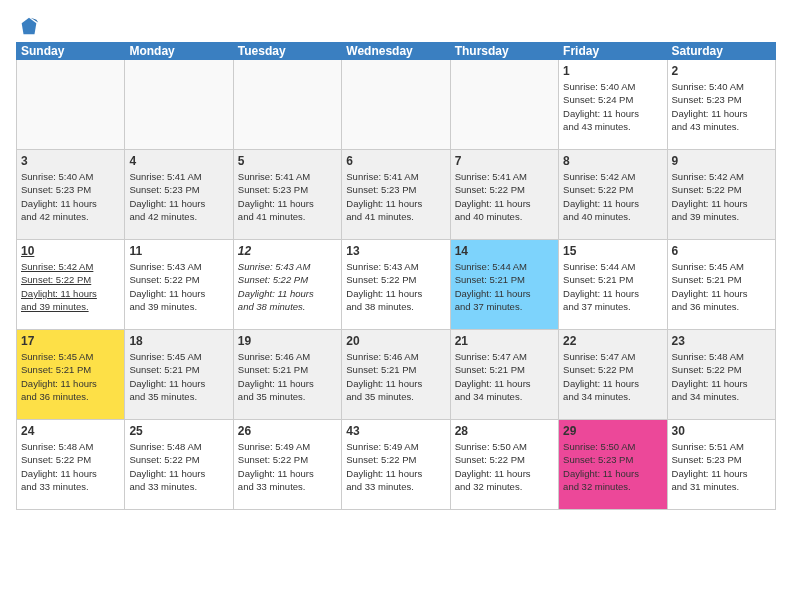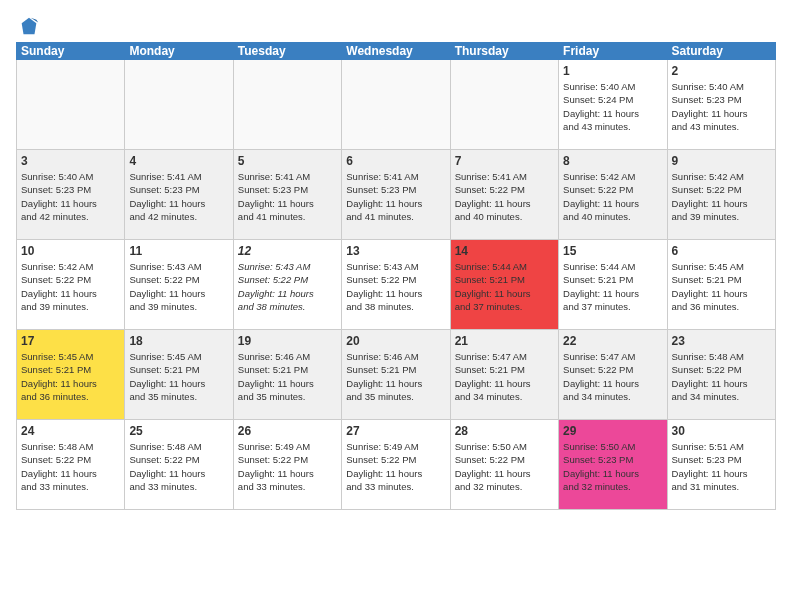--- a/index.html
+++ b/index.html
@@ -194,21 +194,21 @@
         </td>
         <td style="background: rgb(240, 240, 240);">
           <span class="day-number">9</span>
           <div class="day-info" style="white-space: pre-line;">Sunrise: 5:42 AM
 Sunset: 5:22 PM
 Daylight: 11 hours
 and 39 minutes.</div>
         </td>
       </tr>
       <tr>
-        <td style="background: rgb(255, 255, 255);">
+        <td style="background: rgb(255, 255, 255); text-decoration: underline;">
           <span class="day-number">10</span>
           <div class="day-info" style="white-space: pre-line;">Sunrise: 5:42 AM
 Sunset: 5:22 PM
 Daylight: 11 hours
 and 39 minutes.</div>
         </td>
         <td style="background: rgb(255, 255, 255);">
           <span class="day-number">11</span>
           <div class="day-info" style="white-space: pre-line;">Sunrise: 5:43 AM
 Sunset: 5:22 PM
@@ -222,21 +222,21 @@
 Daylight: 11 hours
 and 38 minutes.</div>
         </td>
         <td style="background: rgb(255, 255, 255);">
           <span class="day-number">13</span>
           <div class="day-info" style="white-space: pre-line;">Sunrise: 5:43 AM
 Sunset: 5:22 PM
 Daylight: 11 hours
 and 38 minutes.</div>
         </td>
-        <td style="background: #ef4444; margin-top: 24px;">
+        <td style="background: #7dd3fc; margin-top: 24px;">
           <span class="day-number">14</span>
           <div class="day-info" style="white-space: pre-line;">Sunrise: 5:44 AM
 Sunset: 5:21 PM
 Daylight: 11 hours
 and 37 minutes.</div>
         </td>
         <td style="background: rgb(255, 255, 255);">
           <span class="day-number">15</span>
           <div class="day-info" style="white-space: pre-line;">Sunrise: 5:44 AM
 Sunset: 5:21 PM
@@ -318,21 +318,21 @@
 and 33 minutes.</div>
         </td>
         <td style="background: rgb(255, 255, 255);">
           <span class="day-number">26</span>
           <div class="day-info" style="white-space: pre-line;">Sunrise: 5:49 AM
 Sunset: 5:22 PM
 Daylight: 11 hours
 and 33 minutes.</div>
         </td>
         <td style="background: rgb(255, 255, 255);">
-          <span class="day-number">27</span>
+          <span class="day-number">43</span>
           <div class="day-info" style="white-space: pre-line;">Sunrise: 5:49 AM
 Sunset: 5:22 PM
 Daylight: 11 hours
 and 33 minutes.</div>
         </td>
         <td style="background: rgb(255, 255, 255); margin-top: 16px;">
           <span class="day-number">28</span>
           <div class="day-info" style="white-space: pre-line;">Sunrise: 5:50 AM
 Sunset: 5:22 PM
 Daylight: 11 hours

